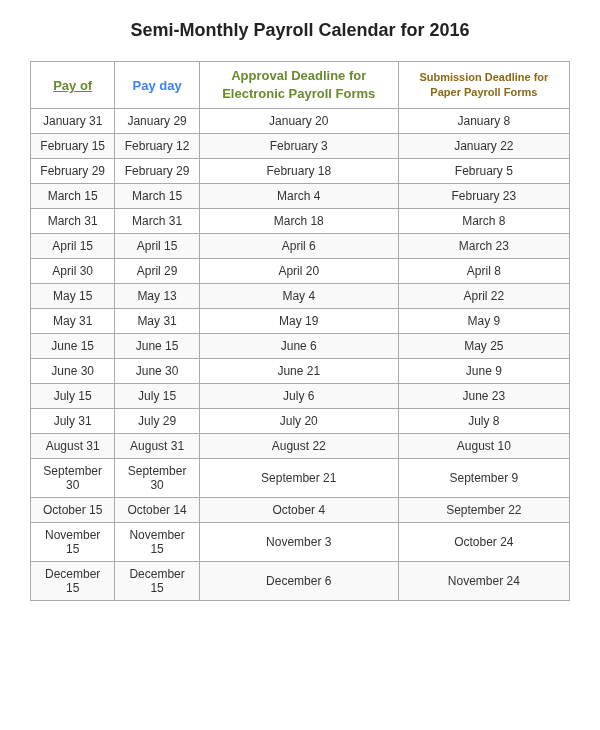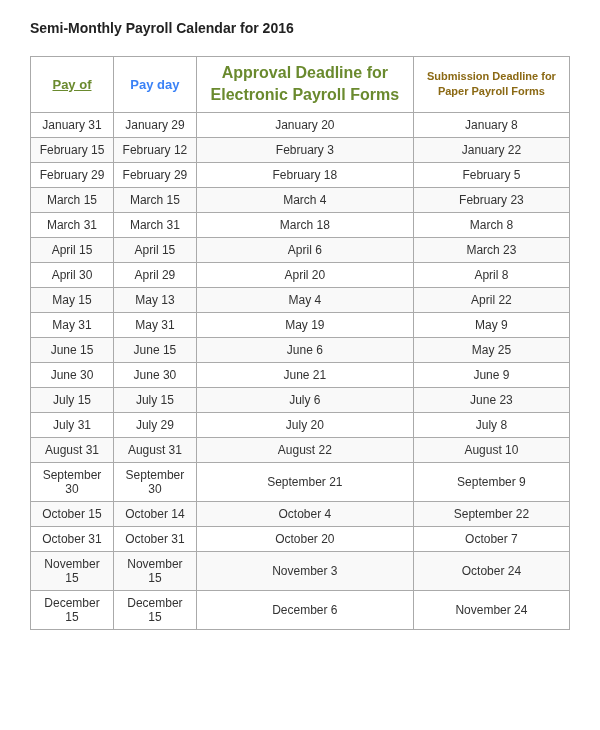--- a/index.html
+++ b/index.html
@@ -6,22 +6,22 @@
     body {
       background: #fff;
       font-family: Arial, sans-serif;
       font-size: 12px;
       color: #333;
       width: 600px;
       min-height: 730px;
       padding: 20px 30px;
     }
     .page-title {
-      text-align: left;
-      font-size: 14px;
+      text-align: center;
+      font-size: 18px;
       font-weight: bold;
       color: #222;
       margin-bottom: 20px;
     }
     table {
       width: 100%;
       border-collapse: collapse;
       border: 1px solid #aaa;
     }
     th, td {
@@ -38,21 +38,21 @@
       color: #6a8a2e;
       font-size: 13px;
       text-decoration: underline;
     }
     thead th.col-payday {
       color: #3b82f6;
       font-size: 13px;
     }
     thead th.col-approval {
       color: #6a8a2e;
-      font-size: 16px;
+      font-size: 13px;
       line-height: 1.4;
     }
     thead th.col-submission {
       color: #8b6914;
       font-size: 11px;
       line-height: 1.4;
       text-align: center;
     }
     tbody tr td {
       font-size: 12px;
@@ -168,26 +168,20 @@
         <td>September 21</td>
         <td>September 9</td>
       </tr>
       <tr>
         <td>October 15</td>
         <td>October 14</td>
         <td>October 4</td>
         <td>September 22</td>
       </tr>
       <tr>
-        <td>October 31</td>
-        <td>October 31</td>
-        <td>October 20</td>
-        <td>October 7</td>
-      </tr>
-      <tr>
         <td>November 15</td>
         <td>November 15</td>
         <td>November 3</td>
         <td>October 24</td>
       </tr>
       <tr>
         <td>December 15</td>
         <td>December 15</td>
         <td>December 6</td>
         <td>November 24</td>

